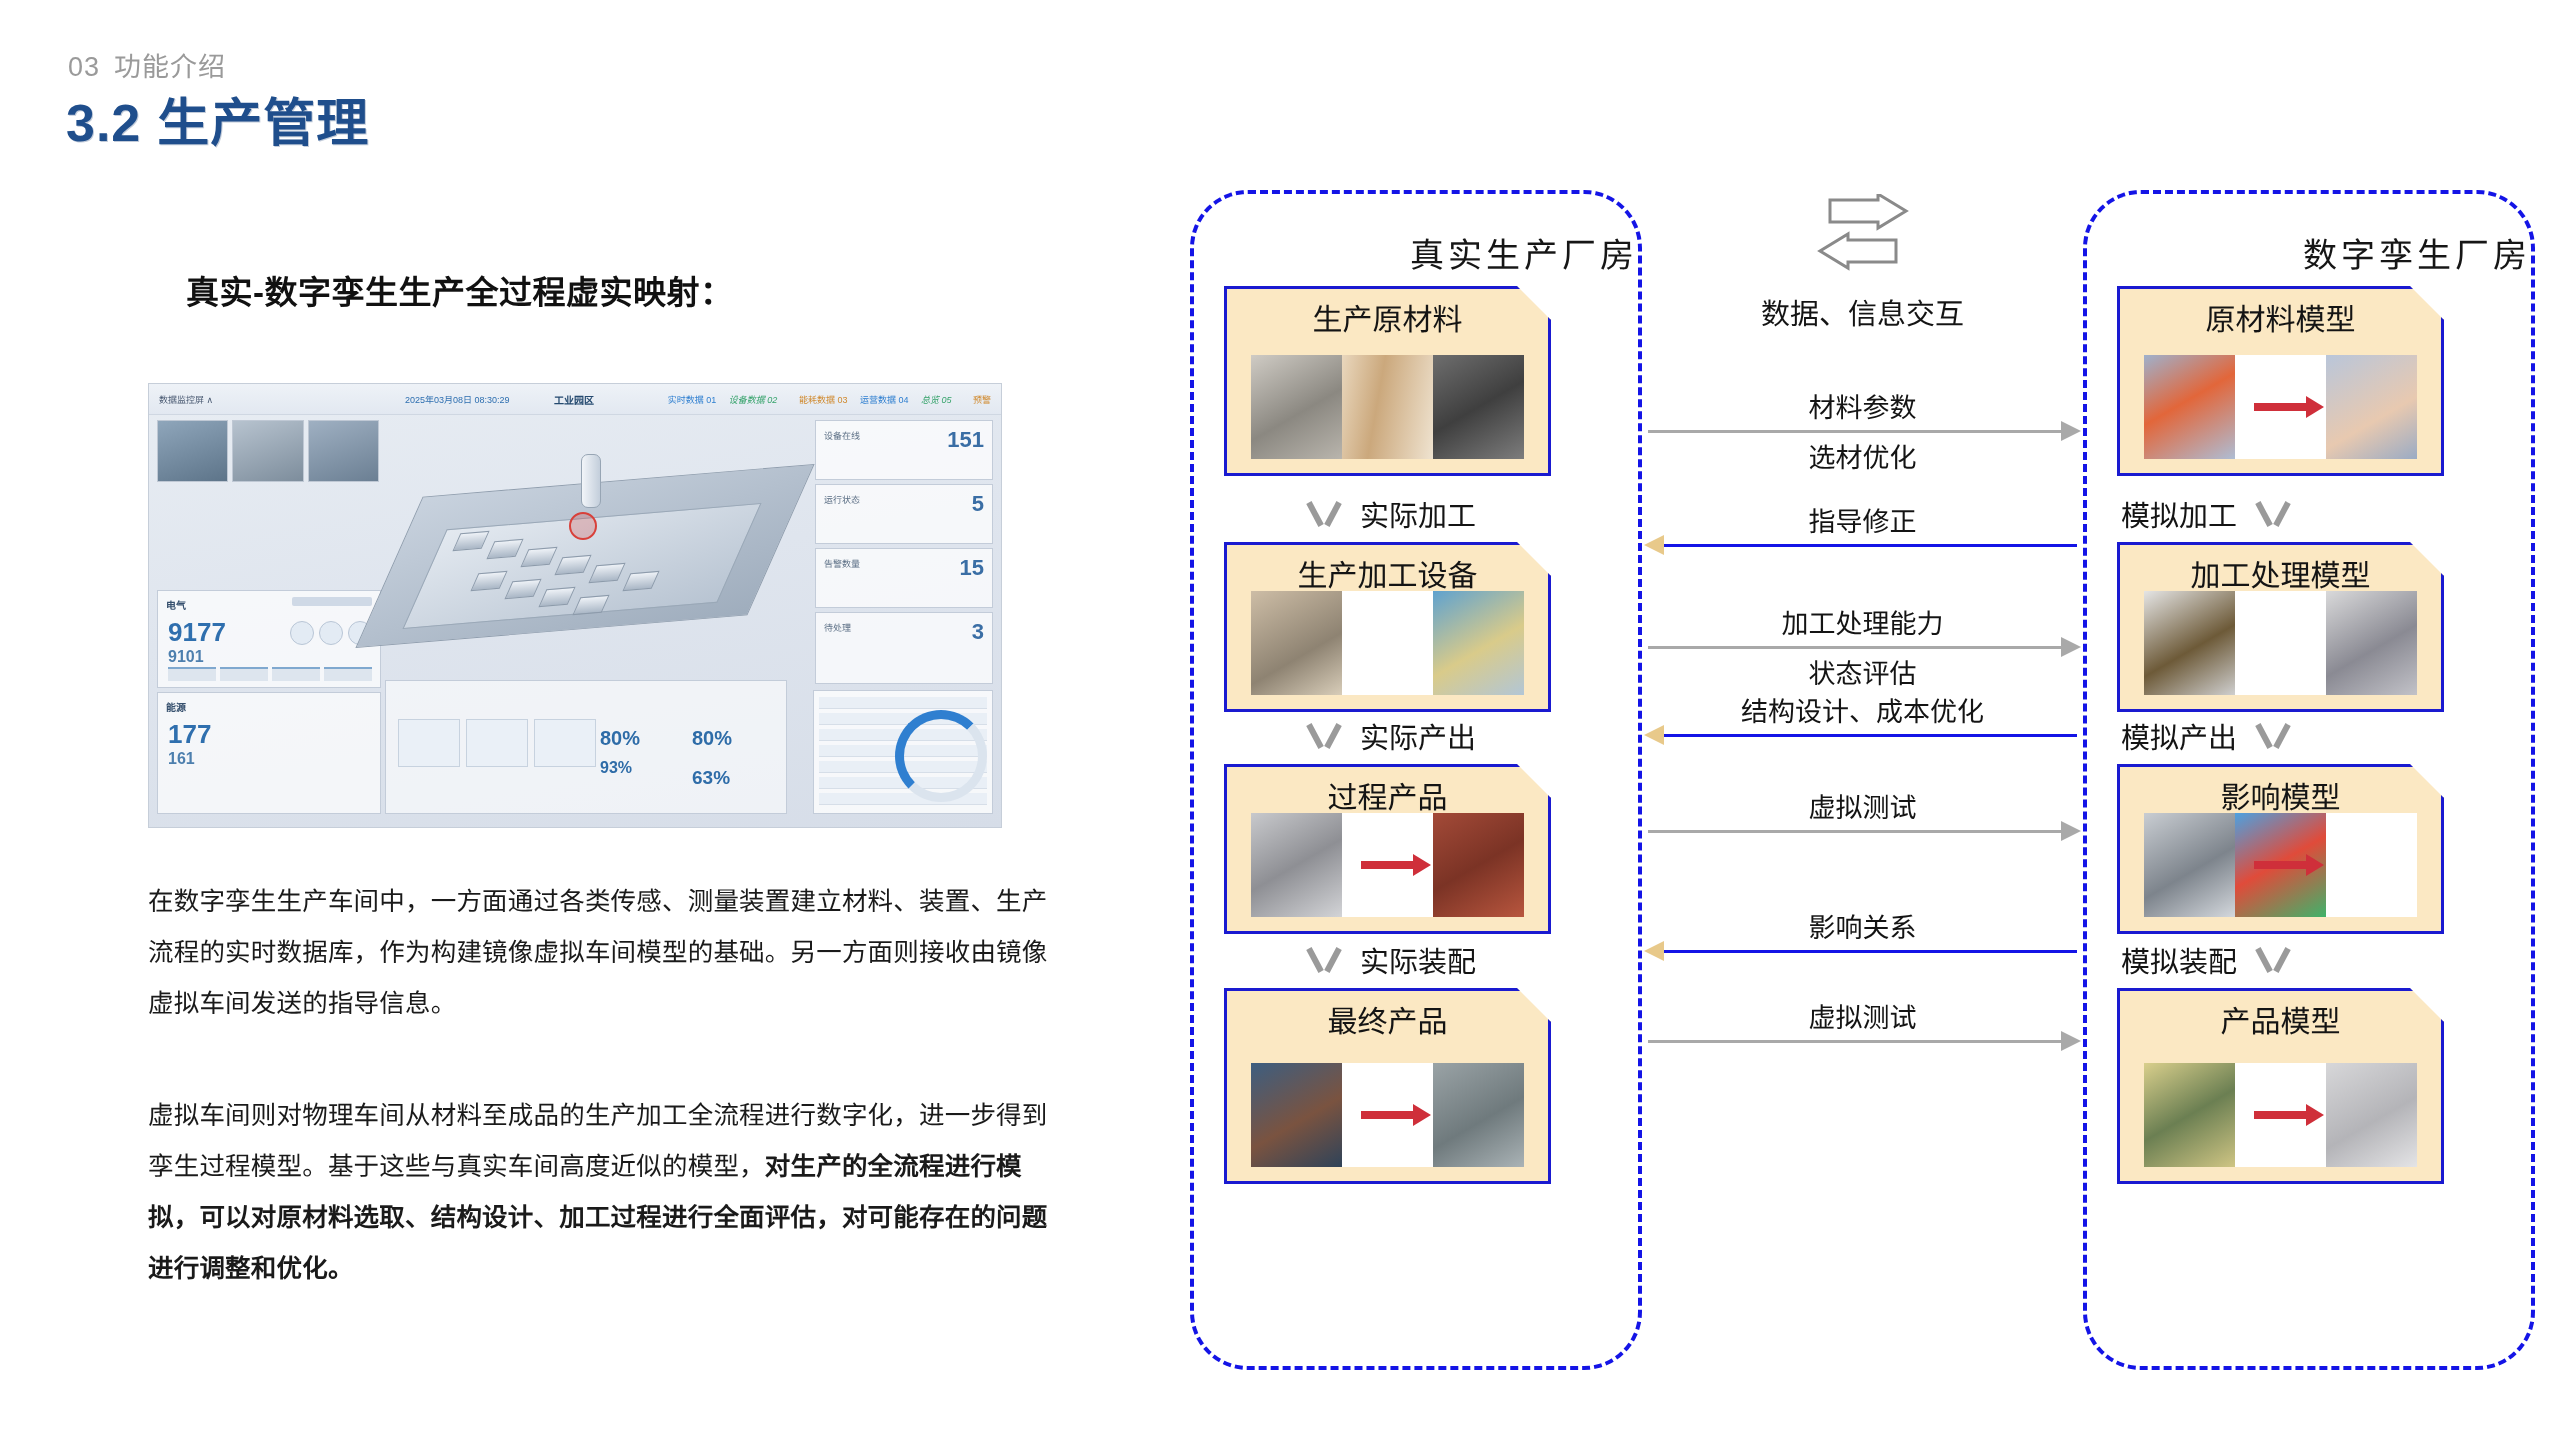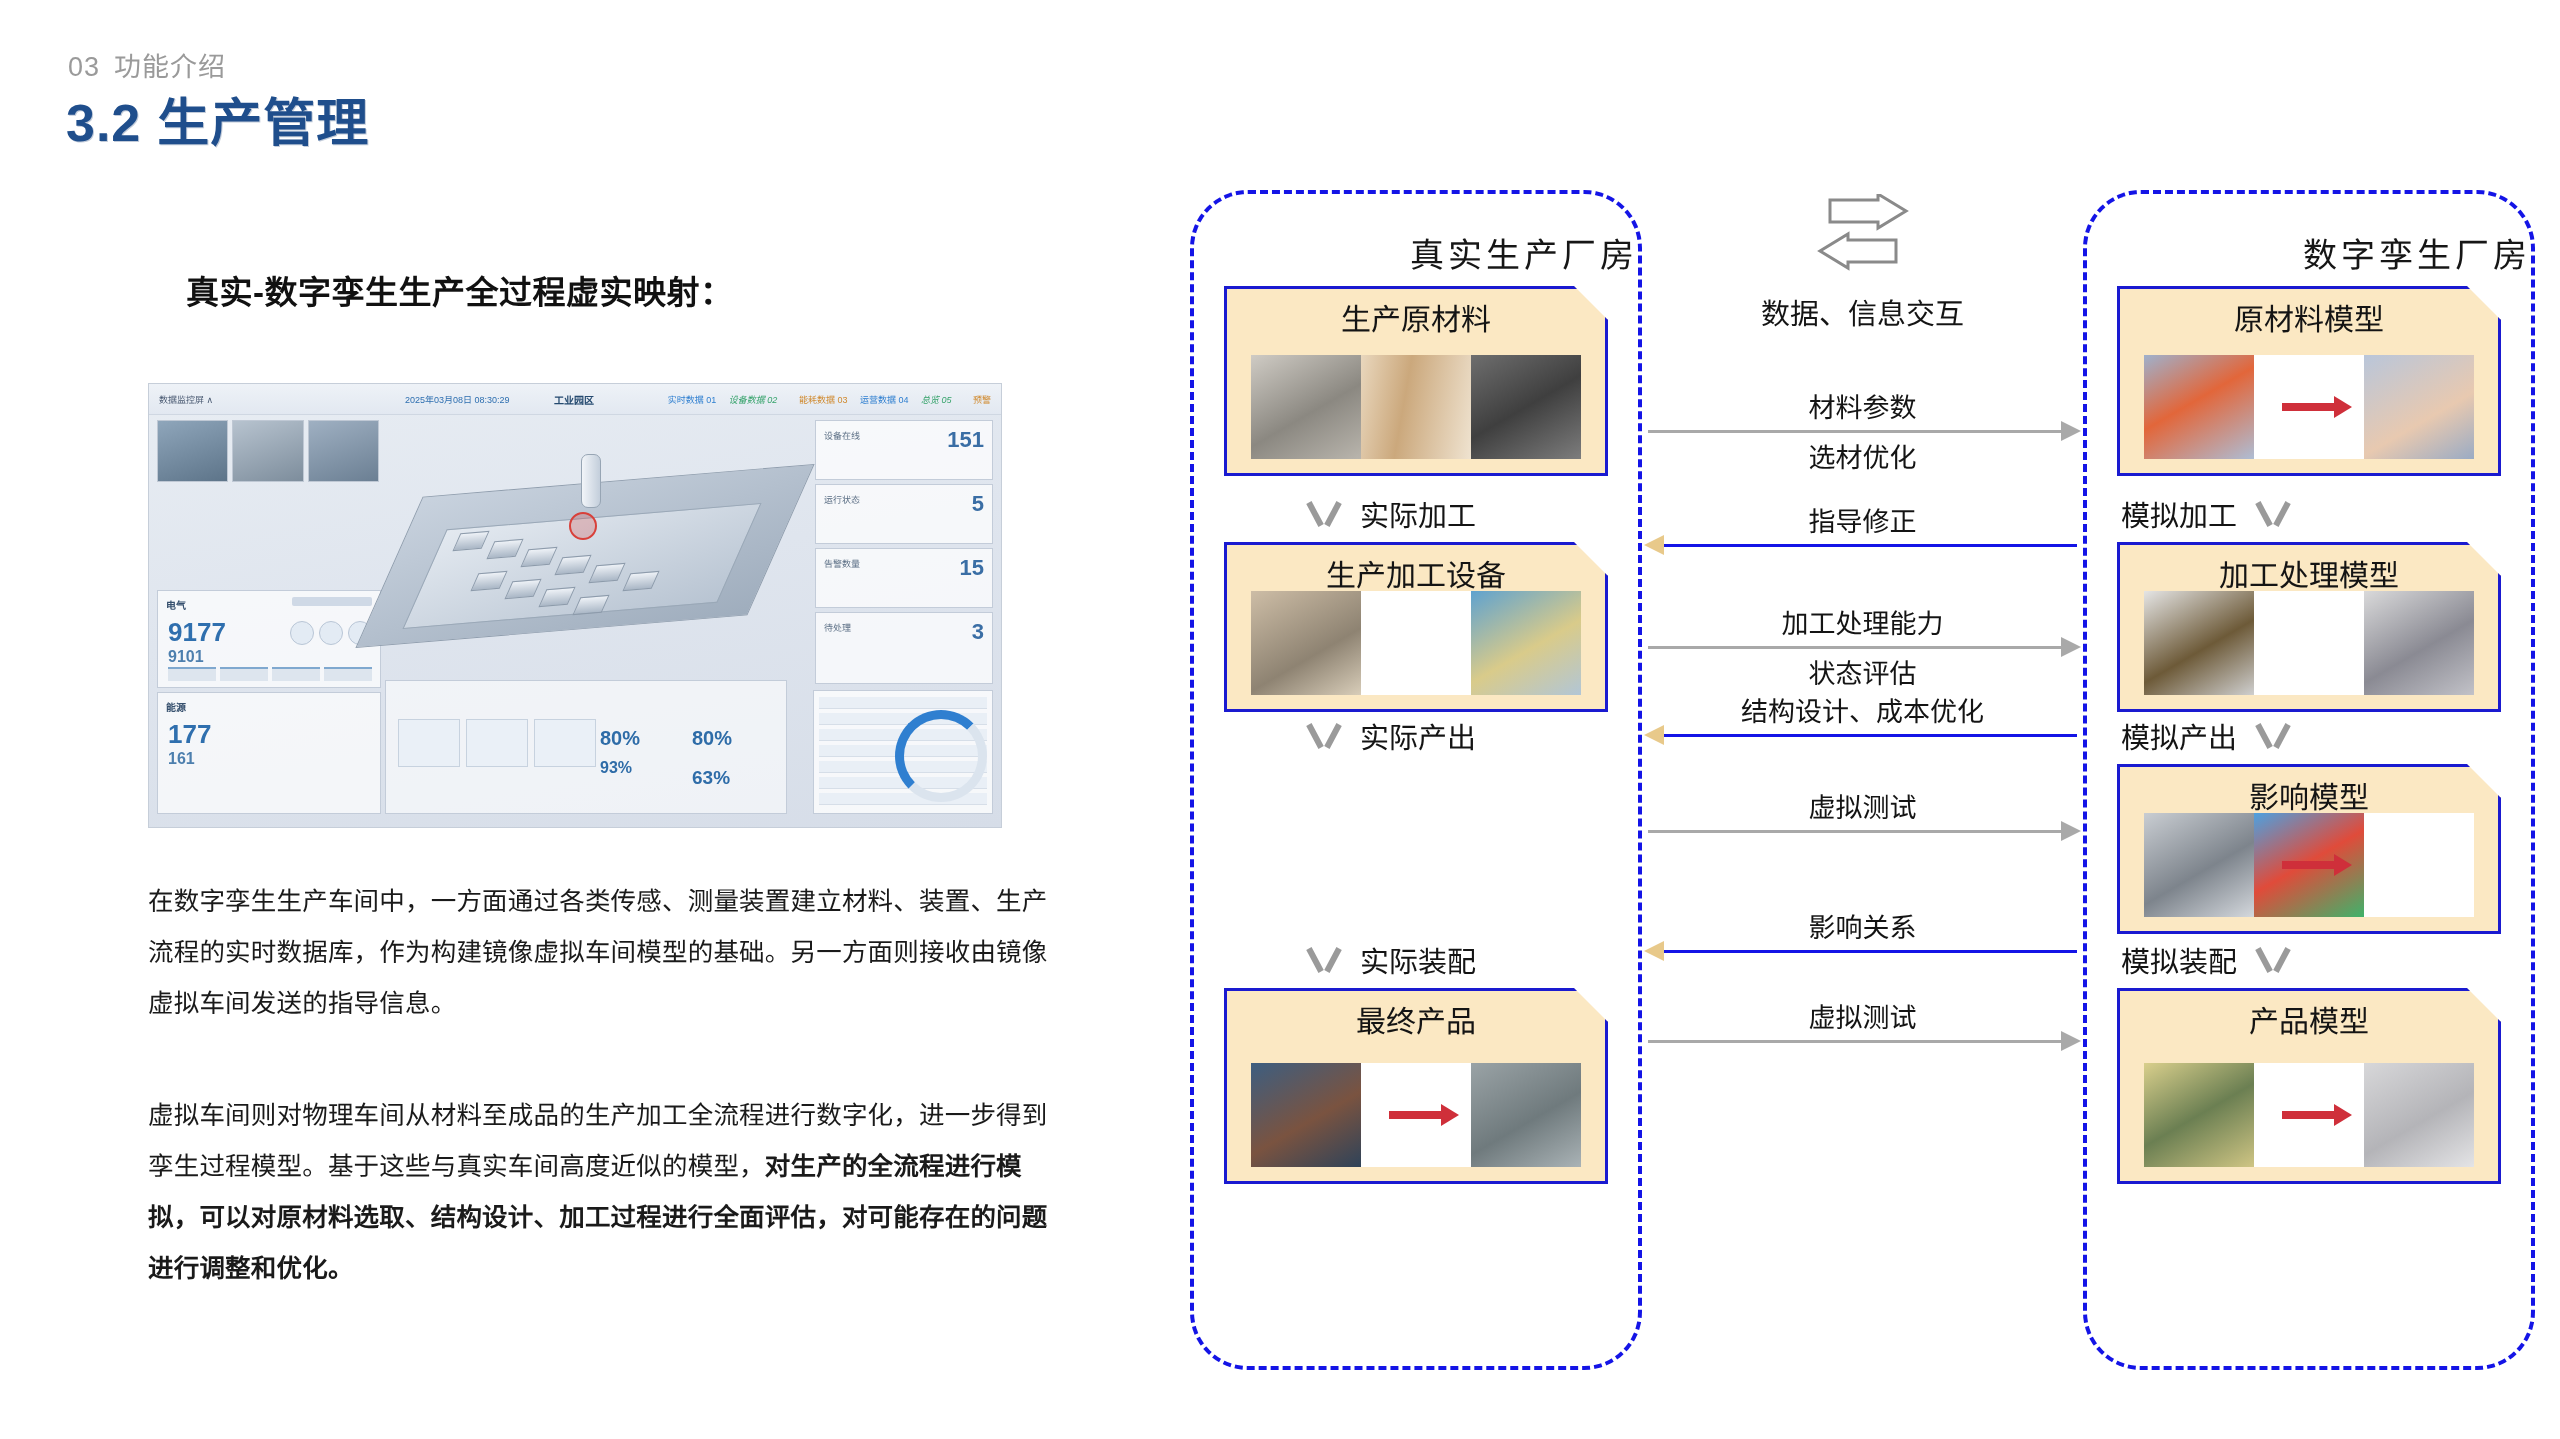--- a/index.html
+++ b/index.html
@@ -184,21 +184,21 @@
     font-size: 34px;
     letter-spacing: 4px;
     color: #161616;
     white-space: nowrap;
   }
 
   
   .node {
     position: absolute;
     left: 30px;
-    width: 384px;
+    width: 327px;
     background: #fbe8c3;
     border: 3px solid #1a1ad0;
     box-sizing: border-box;
     box-shadow: 7px 7px 0 -1px #111111;
     
     clip-path: polygon(0 0, calc(100% - 34px) 0, 100% 34px, 100% 100%, 0 100%);
   }
   .node-label {
     position: absolute;
     left: 0; right: 0;
@@ -459,20 +459,29 @@
         <div class="im eq-w"></div>
         <div class="im eq-b"></div>
       </div>
     </div>
 
     <div class="step step-left" style="top:518px;">
       <span class="chev"></span>
       <span>实际产出</span>
     </div>
 
+    <div class="node" style="top:570px; height:170px;">
+      <div class="node-label">过程产品</div>
+      <div class="node-imgs">
+        <div class="im pp-a"></div>
+        <div class="im eq-w"></div>
+        <div class="im pp-b"></div>
+        <span class="arrow-red"></span>
+      </div>
+    </div>
 
     <div class="step step-left" style="top:742px;">
       <span class="chev"></span>
       <span>实际装配</span>
     </div>
 
     <div class="node" style="top:794px; height:196px;">
       <div class="node-label">最终产品</div>
       <div class="node-imgs">
         <div class="im fp-a"></div>

